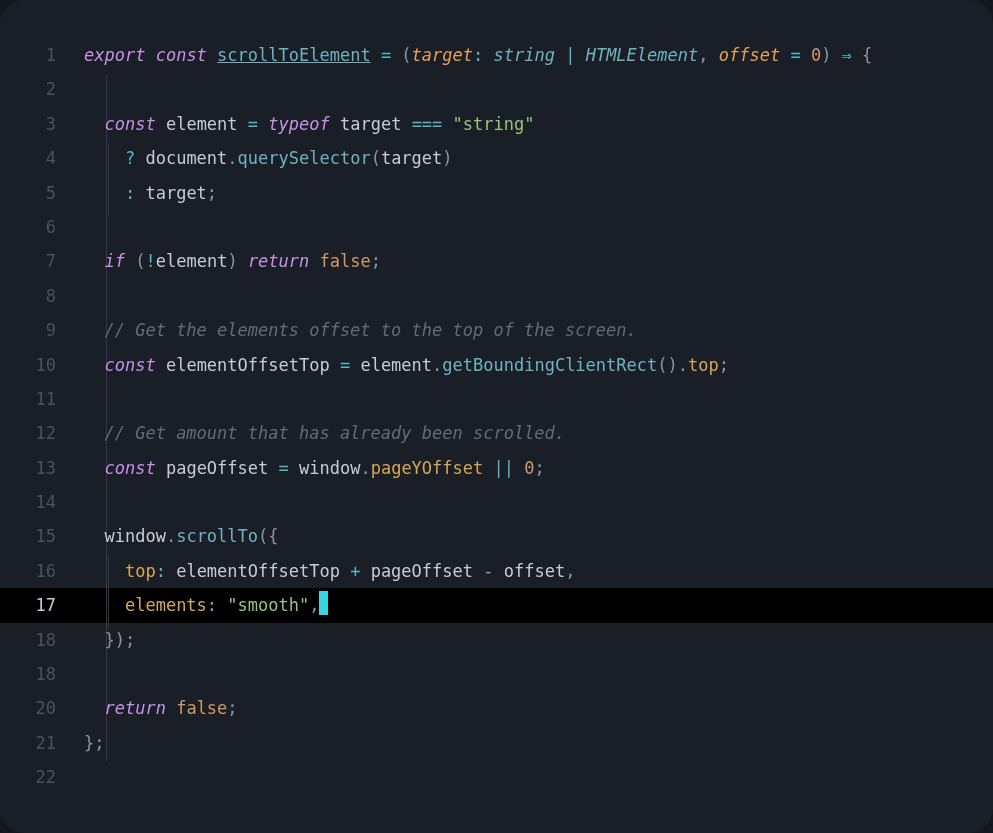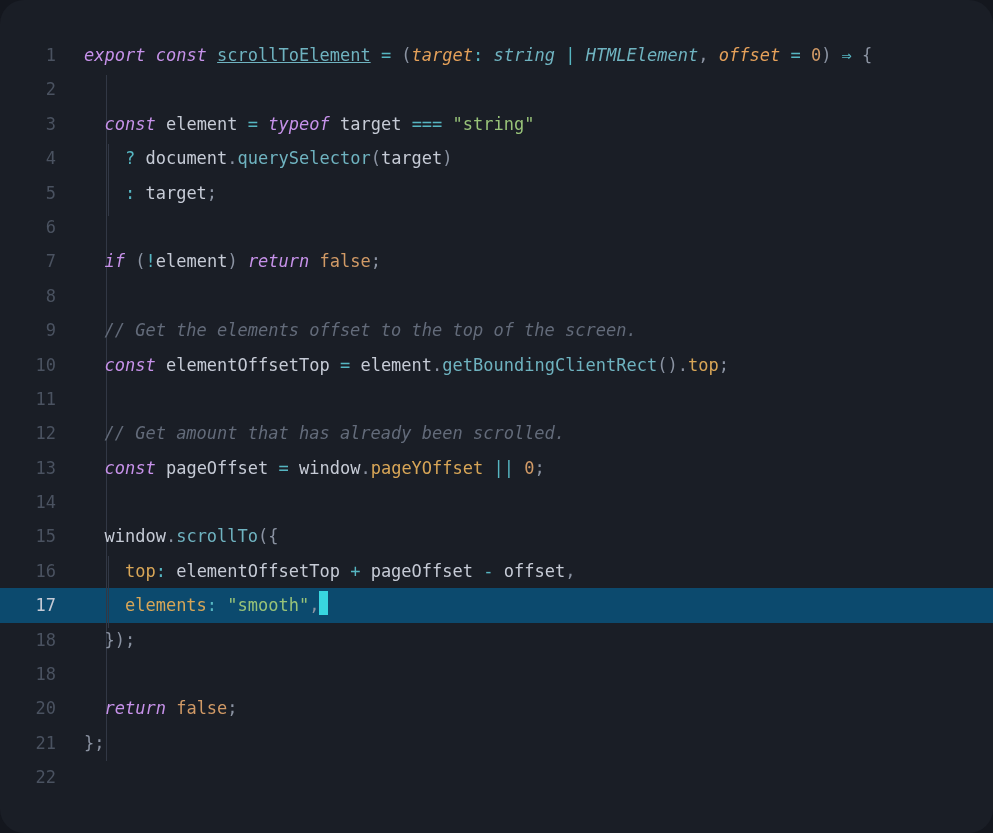--- a/index.html
+++ b/index.html
@@ -35,21 +35,21 @@
     padding-right: 8px;
     user-select: none;
   }
   .gutter.current { color: #c6cbd6; }
   .code {
     padding-left: 20px;
     color: #c6cbd6;
     position: relative;
   }
   .line.active {
-    background: #0c4a6e;
+    background: #000000;
   }
   .line.active .code::after {
     
     content: "";
     display: inline-block;
     width: 9px;
     height: 24px;
     background: #38d6e0;
     vertical-align: -4px;
     margin-left: 0px;

